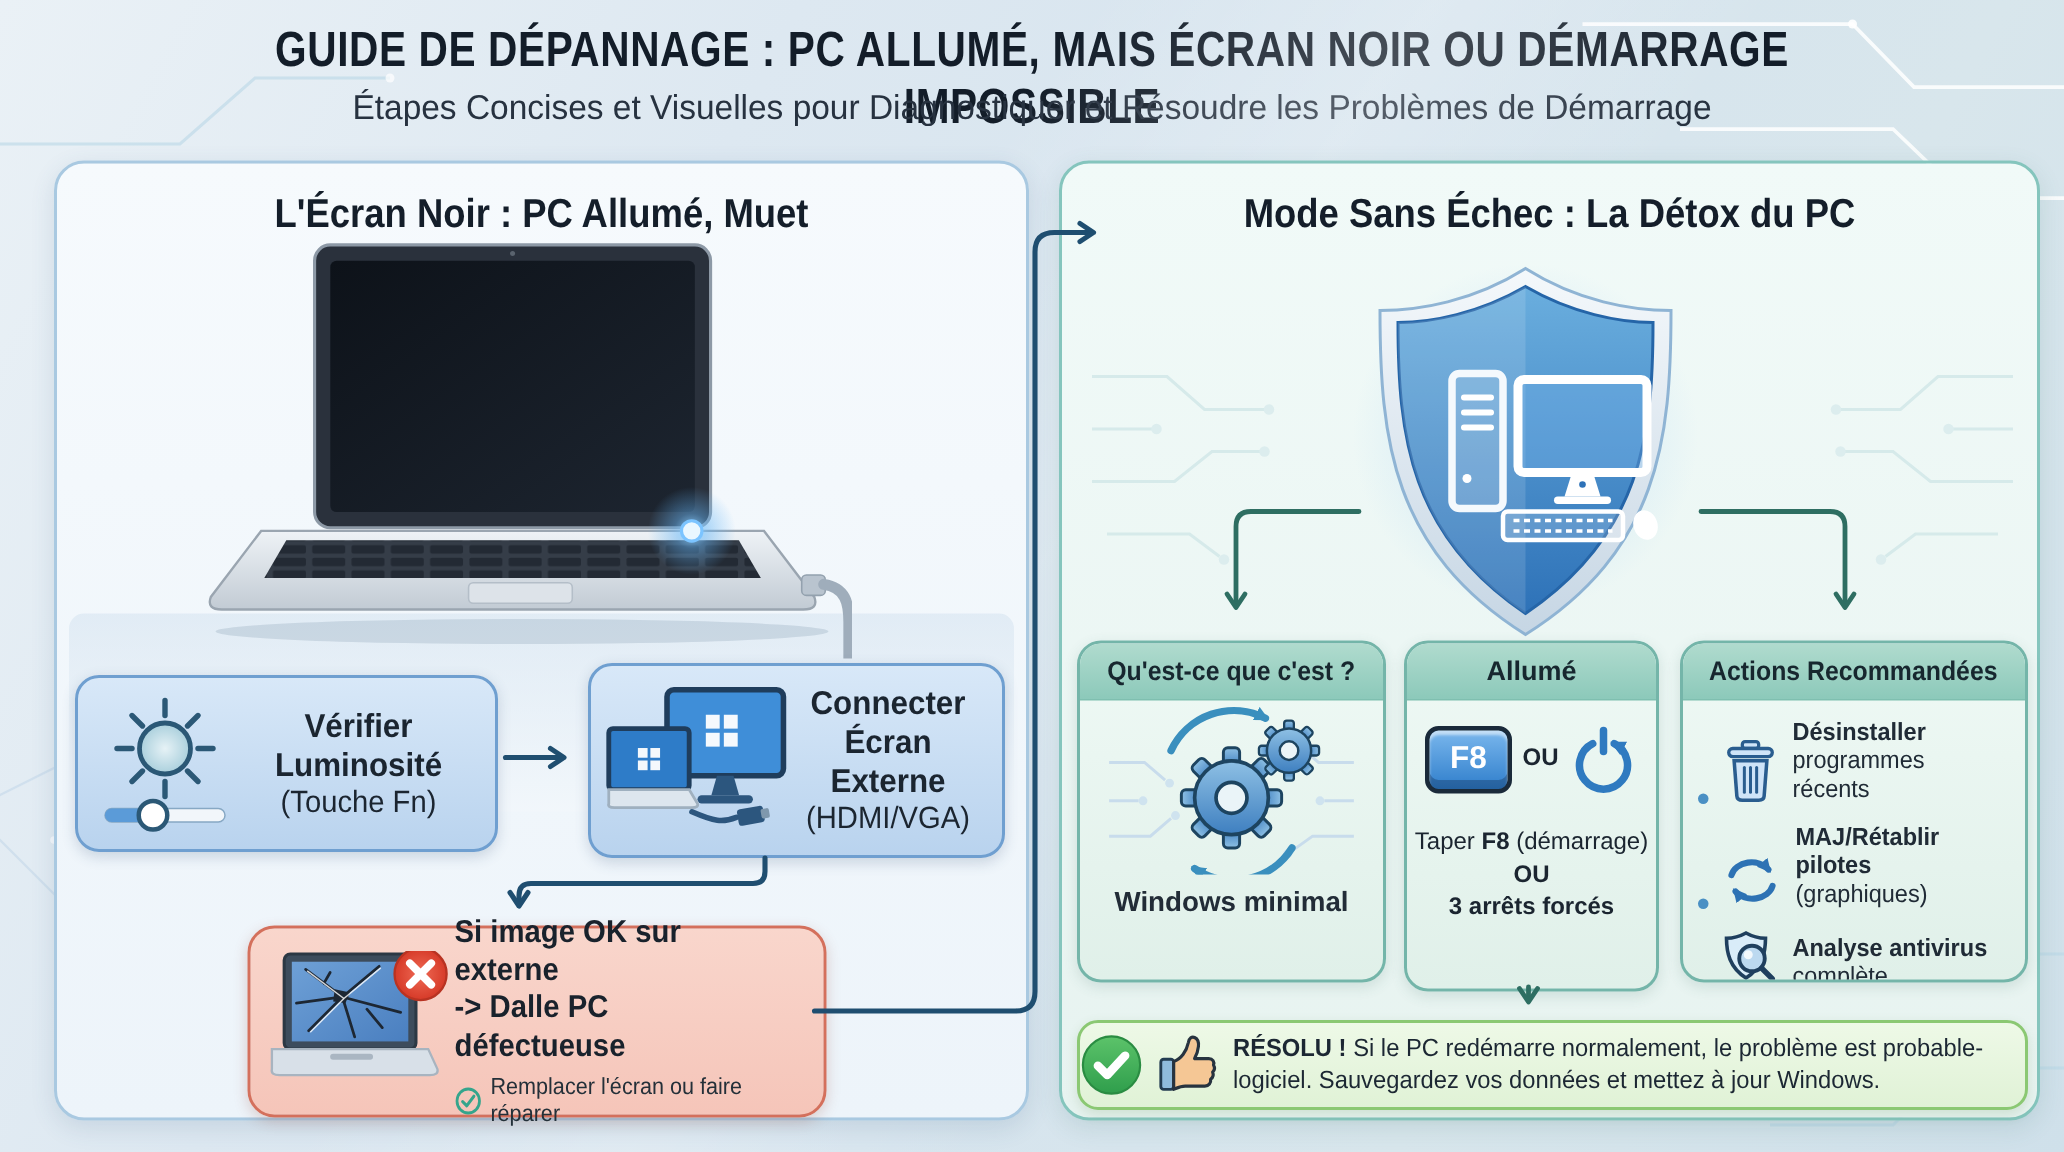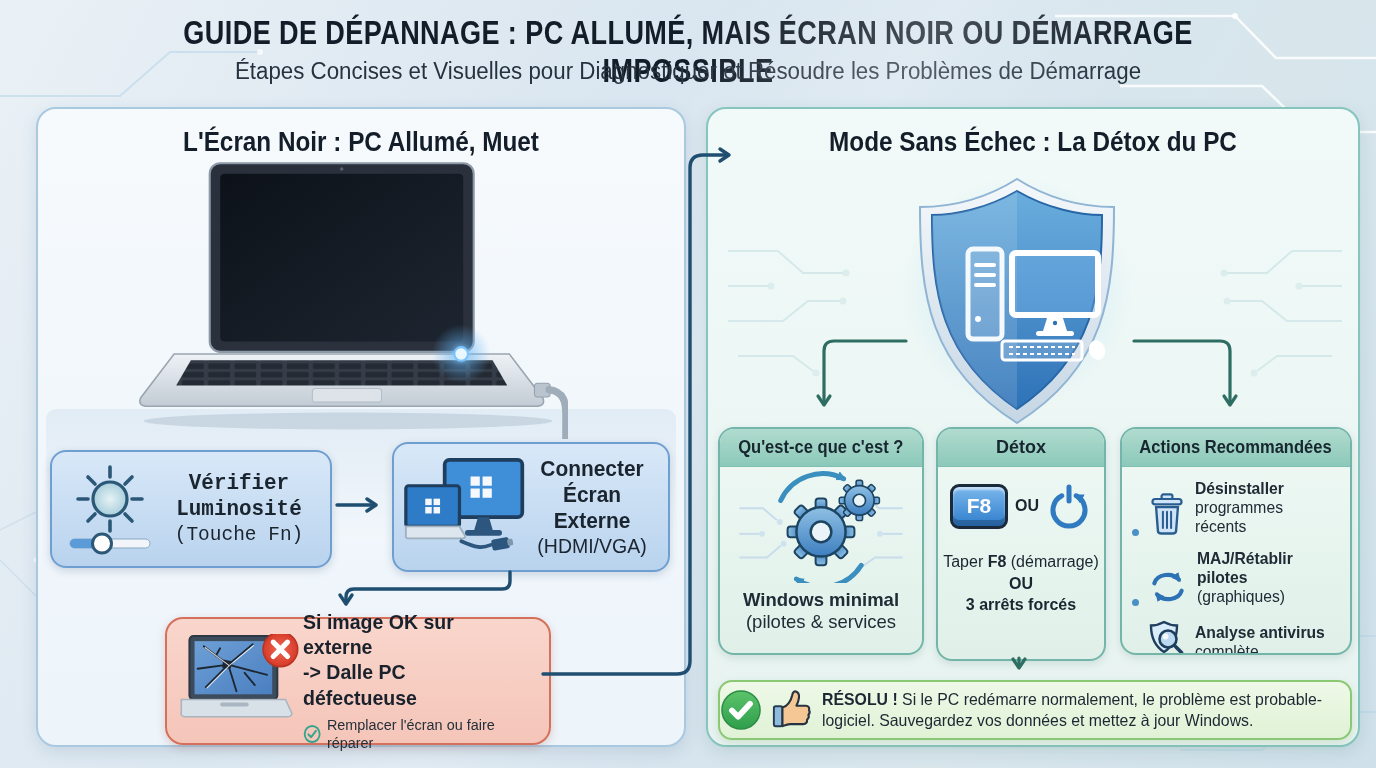--- a/index.html
+++ b/index.html
@@ -26,21 +26,21 @@
   .panel-title { position:absolute; top:18px; left:0; width:100%; text-align:center;
     font-size:27px; font-weight:bold; color:#141e2a; transform:scaleX(.9); }
 
   .surface { position:absolute; left:8px; right:8px; top:300px; height:132px; border-radius:10px;
     background:linear-gradient(180deg,rgba(205,222,237,.45),rgba(242,247,251,.75)); }
   .laptop-art { position:absolute; left:90px; top:52px; }
 
   .step-box { position:absolute; border-radius:16px;
     background:linear-gradient(180deg,#d8e8f8,#b9d3ee); border:2px solid #6f9fd0;
     box-shadow:0 3px 9px rgba(50,80,120,.20); display:flex; align-items:center; padding:8px 10px; }
-  #box-brightness { left:12px; top:341px; width:282px; height:118px;font-family:Liberation Mono, monospace; }
+  #box-brightness { left:12px; top:341px; width:282px; height:118px; }
   #box-external   { left:354px; top:333px; width:278px; height:130px; }
   .step-icon { flex:0 0 auto; display:flex; align-items:center; justify-content:center; }
   .step-text { flex:1; text-align:center; line-height:1.18; color:#1b2530; transform:scaleX(.95); }
   .step-line-bold { display:block; font-size:22px; font-weight:bold; }
   .step-line { display:block; font-size:20.5px; }
 
   #alert-box { position:absolute; left:127px; top:508px; width:386px; height:128px; border-radius:18px;
     background:linear-gradient(180deg,#f9d6cc,#f5c5b9); border:2px solid #d4705c;
     box-shadow:0 3px 9px rgba(150,70,50,.22); display:flex; align-items:center; padding:6px 10px 6px 8px; }
   .alert-text { line-height:1.2; transform:scaleX(.93); transform-origin:left center; }
@@ -396,28 +396,27 @@
               <rect x="-5.5" y="-34" width="11" height="13" rx="3" transform="rotate(225)"></rect>
               <rect x="-5.5" y="-34" width="11" height="13" rx="3" transform="rotate(270)"></rect>
               <rect x="-5.5" y="-34" width="11" height="13" rx="3" transform="rotate(315)"></rect>
             </g>
             <circle r="25" fill="url(#gearG)" stroke="#1d4460" stroke-width="2.8"></circle>
             <circle r="10.5" fill="#eaf4f8" stroke="#1d4460" stroke-width="2.8"></circle>
           </g>
         </svg>
         <div class="what-lines">
           <div class="b">Windows minimal</div>
-          <div>(pilotes &amp; services</div>
         </div>
       </div>
     </div>
 
     <div class="col-card" id="col-access">
       <div class="col-header">
-          <span>Détox</span>
+          <span>Allumé</span>
         </div>
       <div class="access-icons">
         <div class="f8key">
             <span>F8</span>
           </div>
         <span class="or-inline">OU</span>
         <svg width="46" height="46" viewBox="0 0 46 46">
           <defs>
             <marker id="pwrArrow" markerUnits="userSpaceOnUse" markerWidth="14" markerHeight="14" refX="7" refY="5" orient="auto">
               <path d="M0,0 L10,5 L0,10 Z" fill="#2f7ac0"></path>

